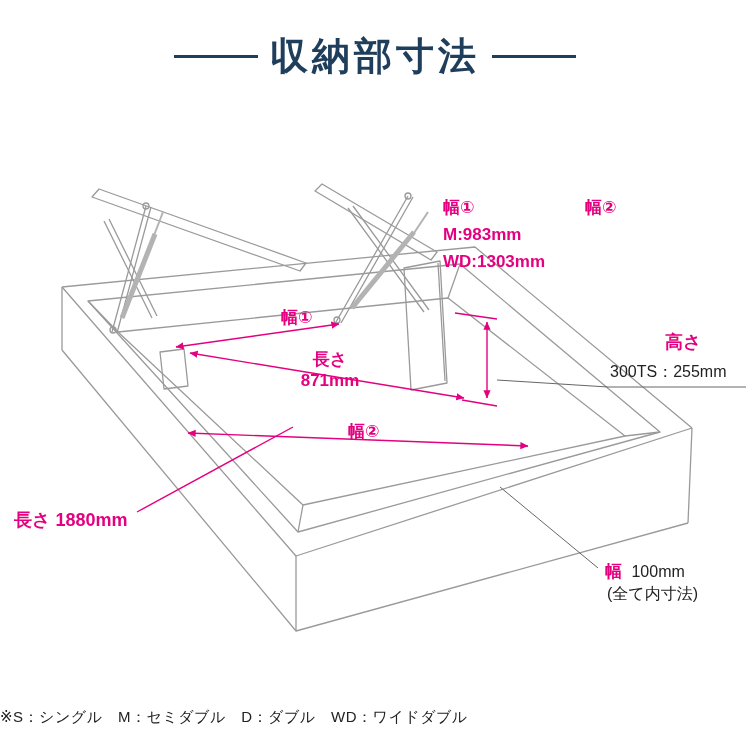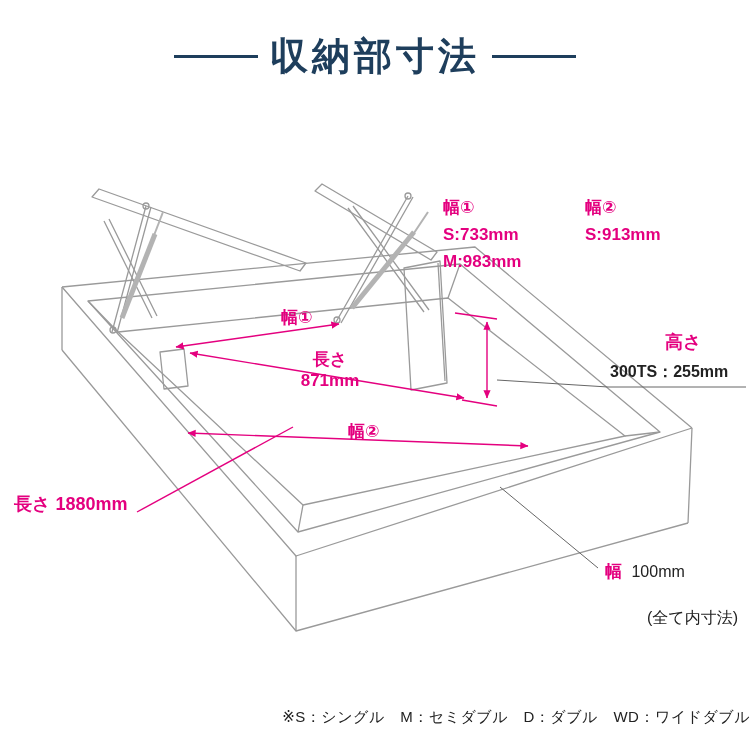--- a/index.html
+++ b/index.html
@@ -67,21 +67,21 @@
     position: absolute;
     font-size: 16px;
     color: #222222;
     white-space: nowrap;
   }
   .footnote {
     position: absolute;
     top: 708px;
     left: 0;
     width: 750px;
-    text-align: right;
+    text-align: left;
     font-size: 15px;
     color: #222222;
     letter-spacing: 0.5px;
     white-space: nowrap;
   }
   svg.diagram {
     position: absolute;
     inset: 0;
   }
 </style>
@@ -157,46 +157,45 @@
     </g>
 
     <g stroke="#666666" fill="none" stroke-width="1">
       <path d="M497,380 L608,387 L746,387"></path>
       <path d="M598,568 L500,487"></path>
     </g>
   </svg>
 
   <div class="dim-block" style="left:443px; top:194px;">
     <div>幅①</div>
-    <div>S:733mm</div>
     <div>M:983mm</div>
+    <div>WD:1303mm</div>
   </div>
 
   <div class="dim-block" style="left:585px; top:194px;">
     <div>幅②</div>
-    <div>S:913mm</div>
   </div>
 
   <div class="dim-label" style="left:617px; top:330px; font-size:18px;margin-left:48px;">高さ</div>
-  <div class="blk-text" style="left:610px; top:362px;font-weight:bold;">300TS：255mm</div>
+  <div class="blk-text" style="left:610px; top:362px;">300TS：255mm</div>
 
   <div class="dim-label" style="left:281px; top:306px;">幅①</div>
 
   <div class="dim-label tc" style="left:288px; top:348px; width:84px;">長さ</div>
   <div class="dim-label tc" style="left:288px; top:371px; width:84px;">871mm</div>
 
   <div class="dim-label" style="left:348px; top:420px;">幅②</div>
 
-  <div class="dim-label" style="left:14px; top:492px; font-size:18px;">
+  <div class="dim-label" style="left:14px; top:508px; font-size:18px;">
     <span>長さ</span>
     <span>1880mm</span>
   </div>
 
   <div class="abs" style="left:605px; top:560px; white-space:nowrap;">
     <span class="mag" style="font-size:17px;">幅</span>
     <span style="font-size:16px; color:#222222; margin-left:5px;text-align:right;">100mm</span>
   </div>
 
-  <div class="blk-text" style="left:607px; top:608px;margin-left:40px;">(全て内寸法)</div>
+  <div class="blk-text" style="left:607px; top:584px;">(全て内寸法)</div>
 
   <div class="footnote">※S：シングル　M：セミダブル　D：ダブル　WD：ワイドダブル</div>
 
 </div>
 
 </body></html>

